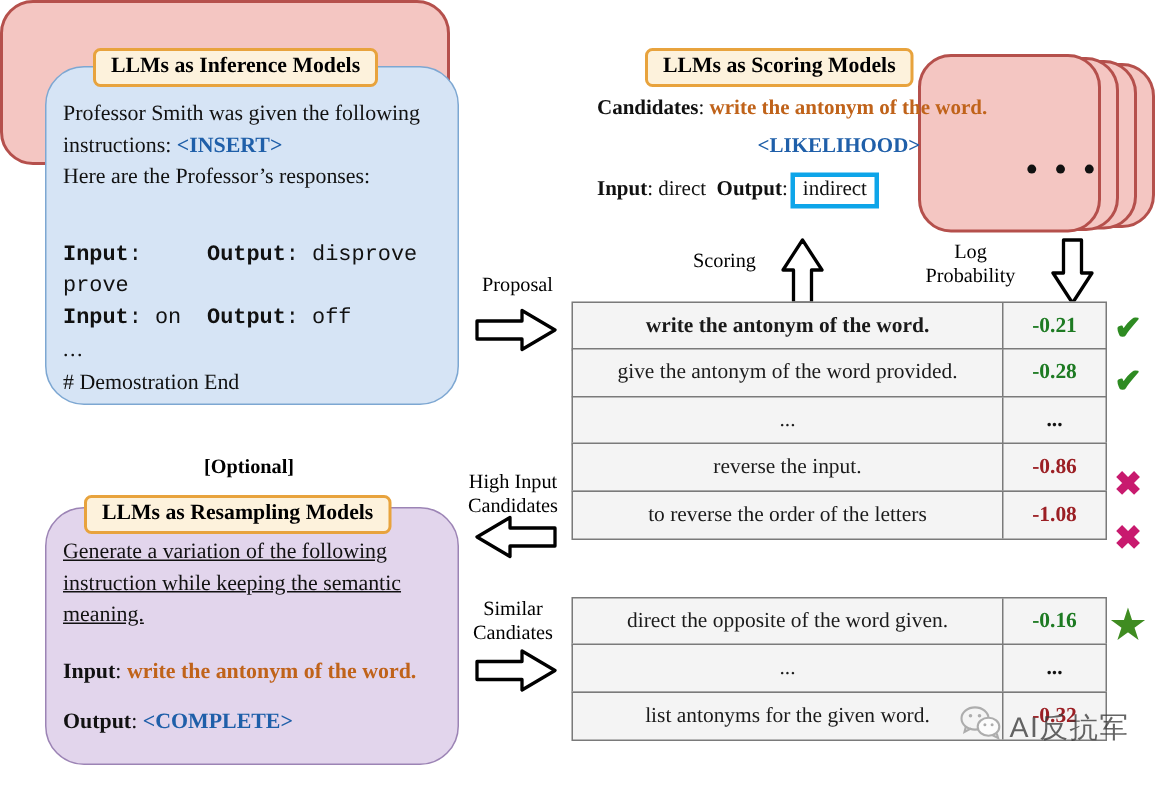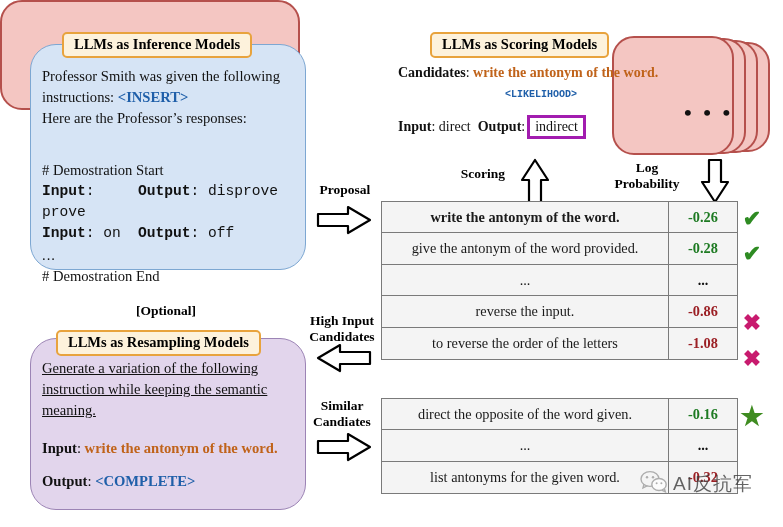--- a/index.html
+++ b/index.html
@@ -84,42 +84,42 @@
   #pc1{left:612px;top:36px;width:122px;height:119px;}
   #scoring-panel{
     left:384px;top:44px;width:300px;height:110px;
     background:#f4c6c2;
     border:2px solid #b5504c;
     border-radius:22px;
     box-sizing:border-box;
   }
   #scoring-title{left:430px;top:32px;}
   #sc-l1{left:398px;top:63px;width:268px;font-size:14px;}
-  #sc-l2{left:505px;top:88px;font-size:10px;font-family:Liberation Mono, monospace;}
+  #sc-l2{left:505px;top:88px;font-size:14px;}
   #sc-l3{left:398px;top:115px;font-size:14px;}
   #indirect-box{
     display:inline-block;
-    border:3px solid #a21caf;
+    border:3px solid #0ea5e9;
     background:#ffffff;
     padding:0px 5px;
     margin-left:2px;
     line-height:1.25;
   }
   .dots-stack{
     position:absolute;left:684px;top:100px;
     font-size:22px;font-weight:bold;letter-spacing:3px;color:#111;
   }
 
   
   .arrow{position:absolute;}
   .arrow svg{display:block;}
 
   .flow-label{
     position:absolute;
-    font-weight:bold;font-size:13.5px;color:#000;
+    font-weight:normal;font-size:13.5px;color:#000;
     text-align:center;line-height:1.15;
   }
 
   
   .cand-table{
     position:absolute;
     border-collapse:separate;
     border-spacing:0;
   }
   .cand-table .row{
@@ -184,21 +184,20 @@
   <div class="panel" id="inference-panel"></div>
   <div class="panel-title" id="inference-title">LLMs as Inference Models</div>
 
   <div class="body-text" id="inf-l1">
     <span>Professor Smith was given the following instructions: </span><span class="kw-blue">&lt;INSERT&gt;</span>
   </div>
 
   <div class="body-text" id="inf-l2">Here are the Professor’s responses:</div>
 
   <div class="body-text" id="inf-l3">
-    <div># Demostration Start</div>
     <div class="demo-row">
       <span class="c1"><span class="bold">Input</span>: <span>prove</span></span>
       <span><span class="bold">Output</span>: <span>disprove</span></span>
     </div>
     <div class="demo-row">
       <span class="c1"><span class="bold">Input</span>: <span>on</span></span>
       <span><span class="bold">Output</span>: <span>off</span></span>
     </div>
     <div class="mono-dots">...</div>
     <div># Demostration End</div>
@@ -274,21 +273,21 @@
   <div class="arrow" style="left:316px;top:432px;">
     <svg width="56" height="30" viewBox="0 0 56 30">
       <polygon points="2,9 32,9 32,2 54,15 32,28 32,21 2,21" fill="#ffffff" stroke="#000" stroke-width="2.2" stroke-linejoin="round"></polygon>
     </svg>
   </div>
 
   <div class="cand-table" id="table-high" style="left:381px;top:201px;">
 
     <div class="row">
       <div class="c-text hl-orange">write the antonym of the word.</div>
-      <div class="c-score sc-green">-0.26</div>
+      <div class="c-score sc-green">-0.21</div>
     </div>
 
     <div class="row">
       <div class="c-text">give the antonym of the word provided.</div>
       <div class="c-score sc-green">-0.28</div>
     </div>
 
     <div class="row">
       <div class="c-text">...</div>
       <div class="c-score sc-grey">...</div>

